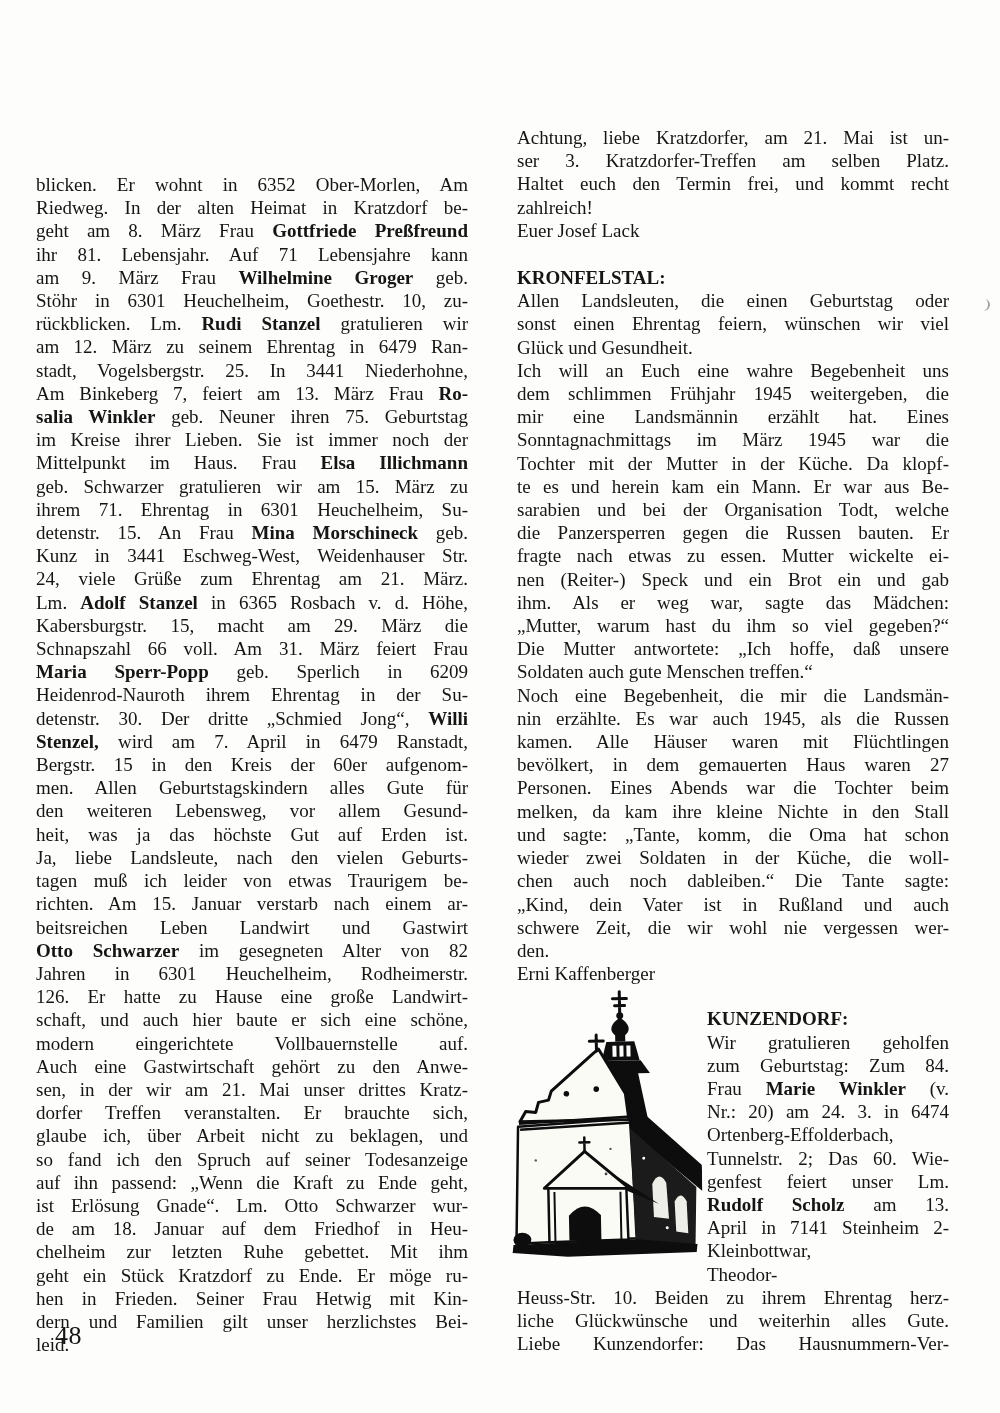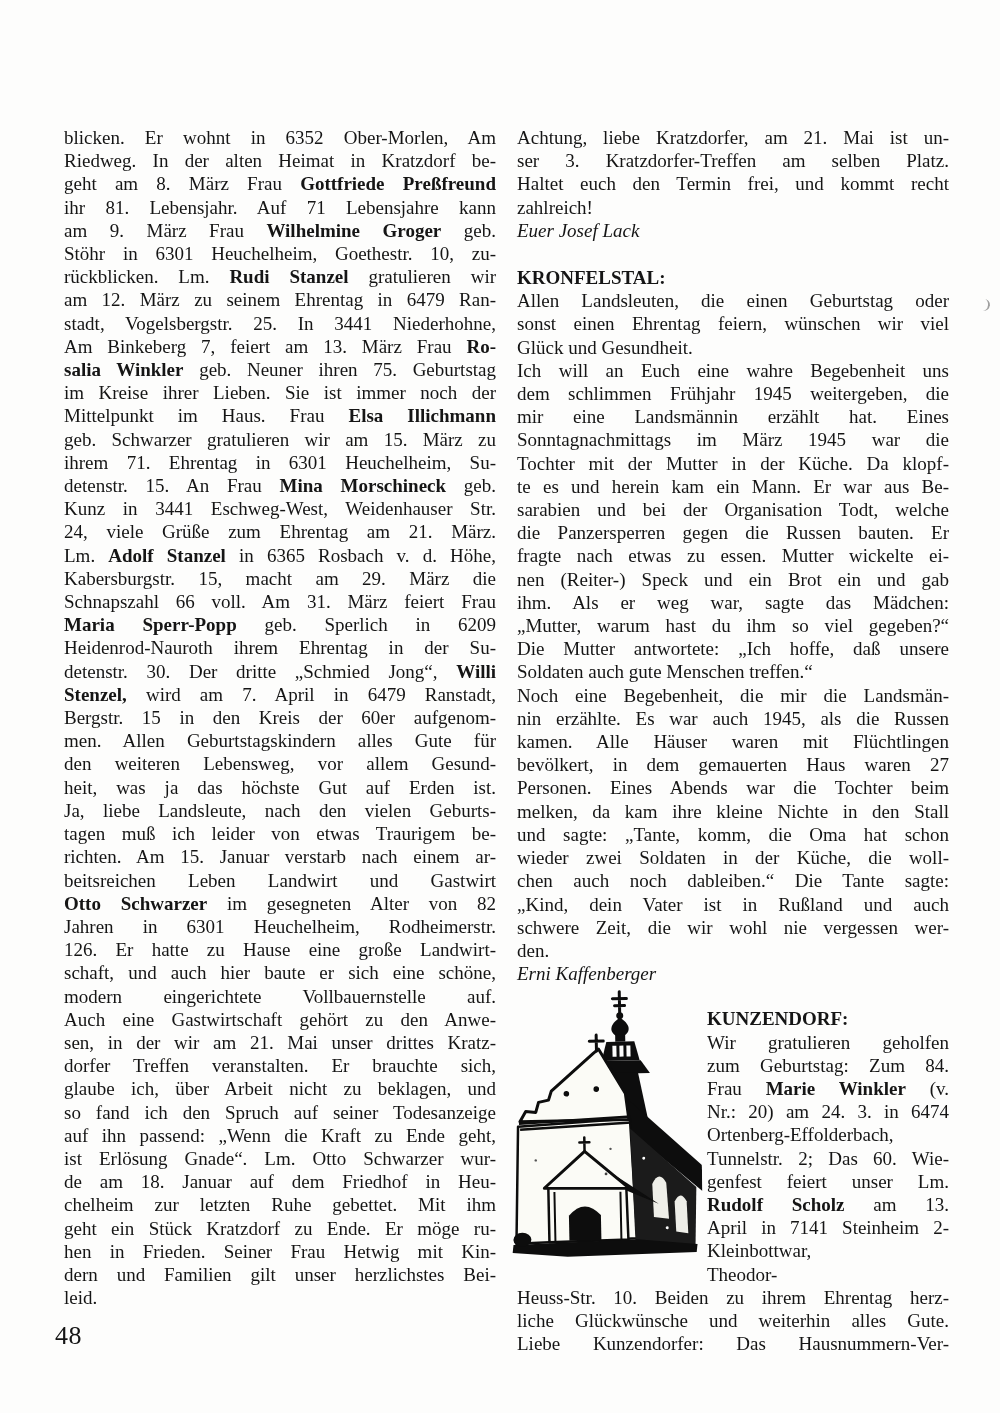--- a/index.html
+++ b/index.html
@@ -4,27 +4,27 @@
 <style>
   html,body { margin:0; padding:0; background:#ffffff; }
   .page {
     position:relative; width:1000px; height:1413px;
     background:#fdfdfc; color:#151515;
     font-family:"Liberation Serif", serif;
     font-size:19px; line-height:23.2px;
     overflow:hidden;
   }
   .col { position:absolute; top:126px; width:432px; }
-  .col-left  { left:64px; }
+  .col-left  { left:36px;margin-top:47px; }
   .col-right { left:517px; }
   .line { text-align:justify; text-align-last:justify; }
   .line.left { text-align:left; text-align-last:left; }
   .line.split { display:flex; justify-content:space-between; text-align:left; text-align-last:left;flex-direction:column; }
   .b { font-weight:bold; }
-  .i { font-style:italic; }
+  .i { }
   .gap { width:100%; }
   .kunz { display:flex; align-items:flex-start; }
   .church { flex:0 0 196px; width:196px; margin-left:-12px; margin-top:4px; }
   .church svg { display:block; transform:rotate(-1.2deg); }
   .kunz-text { flex:1; padding-top:22px; padding-left:6px; min-width:0; }
   .page-number { position:absolute; left:55px; top:1324px; font-size:26px; letter-spacing:0.5px; }
   .speck {
     position:absolute; left:981px; top:299px; width:7px; height:12px;
     border-right:2px solid #8a8a8a; border-radius:0 70% 70% 0 / 0 50% 50% 0;
     transform:rotate(6deg); opacity:.8;

